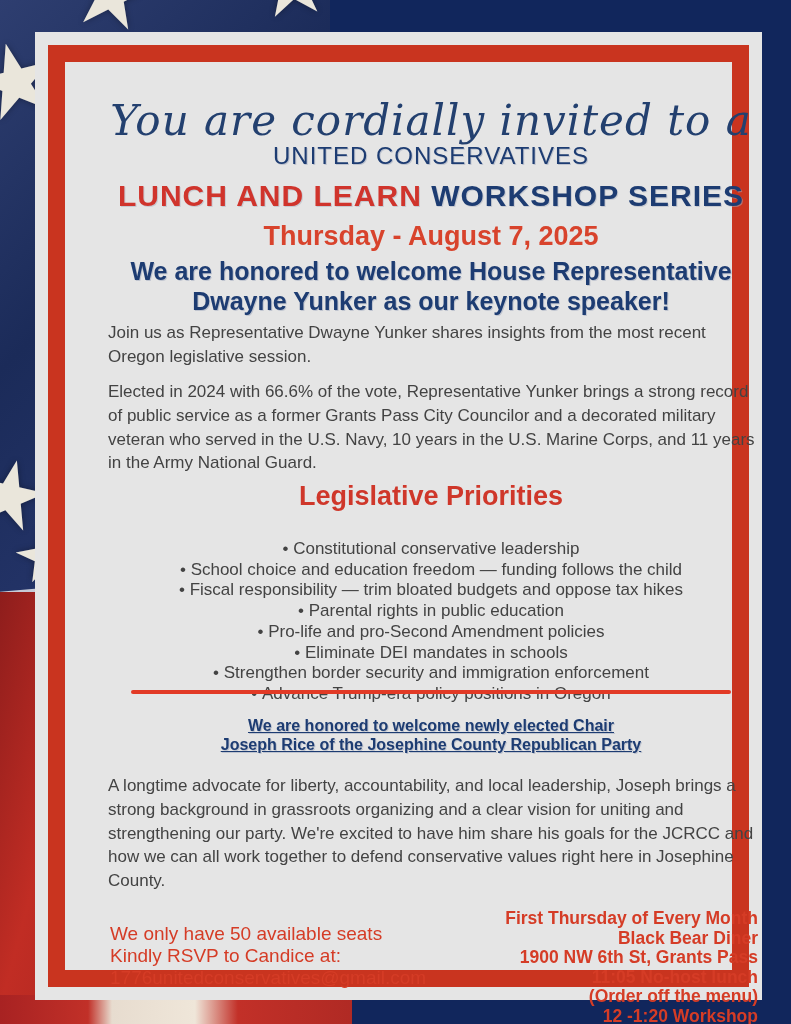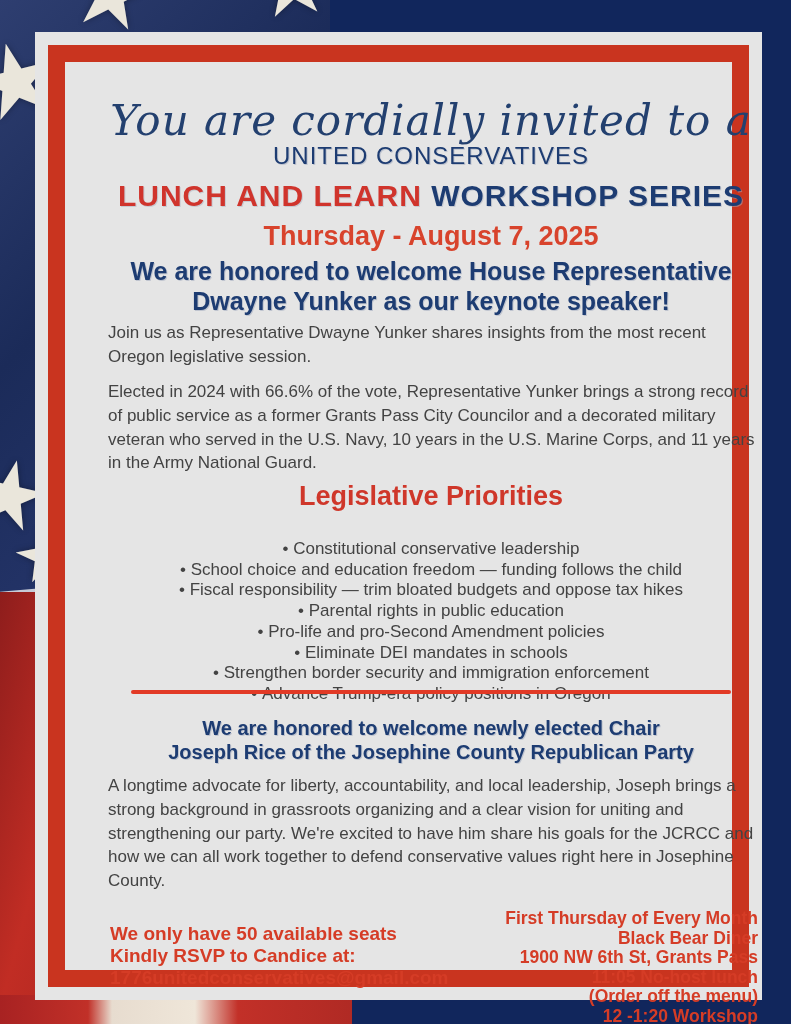--- a/index.html
+++ b/index.html
@@ -43,24 +43,24 @@
   .speaker{top:162px;text-align:center;font-size:25px;font-weight:bold;color:#1d3c72;
            line-height:1.2;text-shadow:1px 1px 0 rgba(160,170,190,.55);}
   .para{color:#434343;font-size:17px;line-height:1.4;text-align:left;}
   .intro-para{top:227px;left:8px;width:648px;}
   .bio-para{top:286px;left:8px;width:648px;}
   .priorities-title{top:387px;text-align:center;font-size:27px;font-weight:bold;color:#cf372a;}
   .bullets{top:421px;list-style:none;padding:0;text-align:center;color:#434343;
            font-size:17px;line-height:1.22;margin-top:24px;}
   .bullets li::before{content:"\2022\00a0 ";}
   .divider{top:596px;left:31px;width:600px;height:4px;background:#e23a26;border-radius:2px;}
-  .chair-heading{top:622px;text-align:center;font-size:20px;font-weight:bold;color:#1d3c72;
-                 line-height:1.2;text-shadow:1px 1px 0 rgba(160,170,190,.55);}
+  .chair-heading{top:622px;text-align:center;font-size:16px;font-weight:bold;color:#1d3c72;
+                 line-height:1.2;text-shadow:1px 1px 0 rgba(160,170,190,.55);text-decoration:underline;}
   .chair-para{top:680px;left:8px;width:650px;}
-  .rsvp-block{top:829px;left:10px;width:420px;font-size:19px;font-weight:bold;color:#d53c26;
+  .rsvp-block{top:829px;left:10px;width:420px;font-size:19px;font-weight:normal;color:#d53c26;
               line-height:1.17;text-align:left;}
   .event-block{top:783px;left:auto;right:4px;width:320px;font-size:17.5px;font-weight:bold;
                color:#d53c26;line-height:1.12;text-align:right;margin-top:32px;}
 </style>
 </head>
 <body>
 
 <div class="stage">
 
   <div class="star-field">

